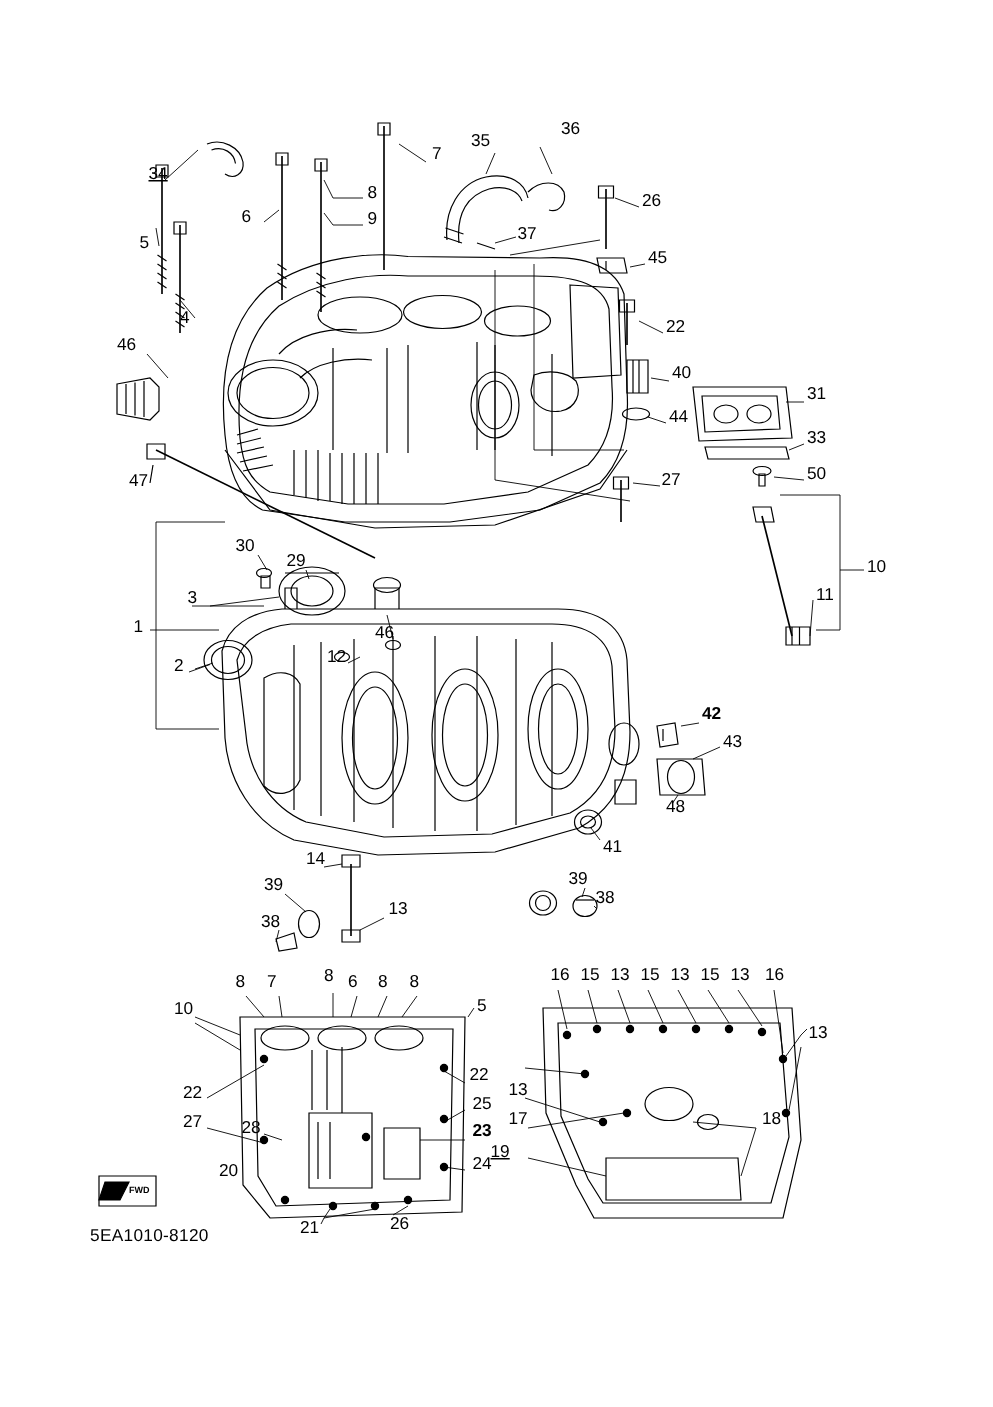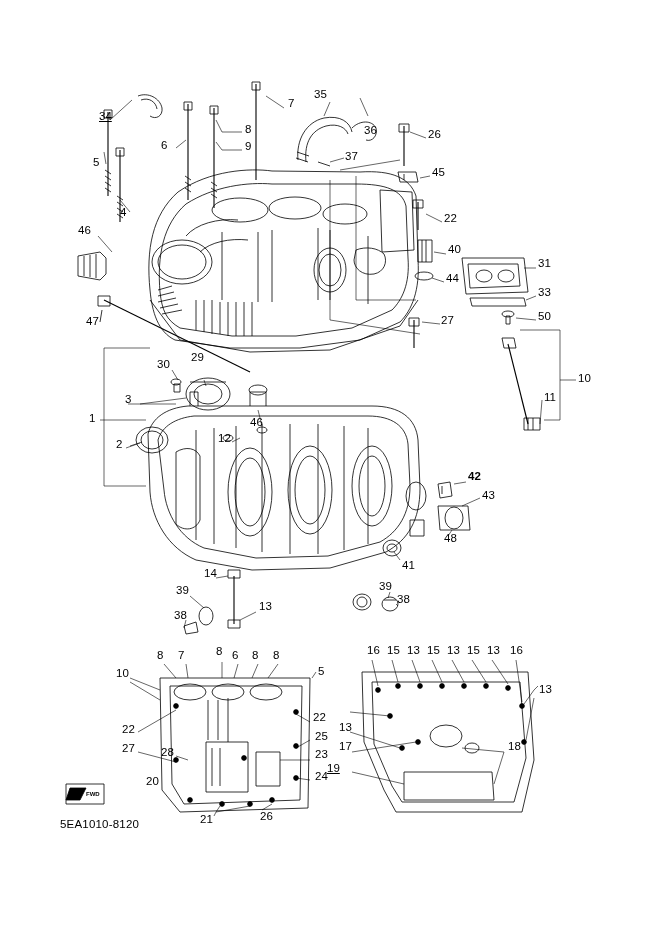--- a/index.html
+++ b/index.html
@@ -333,41 +333,41 @@
 
     <g class="ln">
       <path d="M66 784 L104 784 L104 804 L66 804 Z"></path>
       <path d="M70 788 L86 788 L80 800 L66 800 Z" fill="#000"></path>
     </g>
   </svg>
 
   <div class="lbl" style="left:99px;top:111px;text-decoration:underline;">34</div>
   <div class="lbl" style="left:288px;top:98px;">7</div>
   <div class="lbl" style="left:314px;top:89px;">35</div>
-  <div class="lbl" style="left:364px;top:81px;margin-top:44px;">36</div>
+  <div class="lbl" style="left:374px;top:81px;">36</div>
   <div class="lbl" style="left:428px;top:129px;">26</div>
   <div class="lbl" style="left:245px;top:124px;">8</div>
   <div class="lbl" style="left:161px;top:140px;">6</div>
   <div class="lbl" style="left:245px;top:141px;">9</div>
   <div class="lbl" style="left:93px;top:157px;">5</div>
   <div class="lbl" style="left:345px;top:151px;">37</div>
   <div class="lbl" style="left:432px;top:167px;">45</div>
   <div class="lbl" style="left:120px;top:207px;">4</div>
   <div class="lbl" style="left:444px;top:213px;">22</div>
   <div class="lbl" style="left:78px;top:225px;">46</div>
   <div class="lbl" style="left:448px;top:244px;">40</div>
   <div class="lbl" style="left:538px;top:258px;">31</div>
   <div class="lbl" style="left:446px;top:273px;">44</div>
   <div class="lbl" style="left:538px;top:287px;">33</div>
   <div class="lbl" style="left:86px;top:316px;">47</div>
   <div class="lbl" style="left:538px;top:311px;">50</div>
   <div class="lbl" style="left:441px;top:315px;">27</div>
   <div class="lbl" style="left:157px;top:359px;">30</div>
   <div class="lbl" style="left:578px;top:373px;">10</div>
-  <div class="lbl" style="left:191px;top:352px;">29</div>
+  <div class="lbl" style="left:191px;top:369px;">29</div>
   <div class="lbl" style="left:125px;top:394px;">3</div>
   <div class="lbl" style="left:544px;top:392px;">11</div>
   <div class="lbl" style="left:89px;top:413px;">1</div>
   <div class="lbl" style="left:250px;top:417px;">46</div>
   <div class="lbl" style="left:116px;top:439px;">2</div>
   <div class="lbl" style="left:218px;top:433px;">12</div>
   <div class="lbl" style="left:468px;top:471px;font-weight:bold;">42</div>
   <div class="lbl" style="left:482px;top:490px;">43</div>
   <div class="lbl" style="left:402px;top:560px;">41</div>
   <div class="lbl" style="left:444px;top:533px;">48</div>
@@ -393,21 +393,21 @@
   <div class="lbl" style="left:510px;top:645px;">16</div>
   <div class="lbl" style="left:116px;top:668px;">10</div>
   <div class="lbl" style="left:318px;top:666px;">5</div>
   <div class="lbl" style="left:539px;top:684px;">13</div>
   <div class="lbl" style="left:122px;top:724px;">22</div>
   <div class="lbl" style="left:313px;top:712px;">22</div>
   <div class="lbl" style="left:315px;top:731px;">25</div>
   <div class="lbl" style="left:339px;top:722px;">13</div>
   <div class="lbl" style="left:122px;top:743px;">27</div>
   <div class="lbl" style="left:161px;top:747px;">28</div>
-  <div class="lbl" style="left:315px;top:749px;">23</div>
+  <div class="lbl" style="left:315px;top:749px;font-weight:bold;">23</div>
   <div class="lbl" style="left:339px;top:741px;">17</div>
   <div class="lbl" style="left:508px;top:741px;">18</div>
   <div class="lbl" style="left:327px;top:763px;text-decoration:underline;">19</div>
   <div class="lbl" style="left:315px;top:771px;">24</div>
   <div class="lbl" style="left:146px;top:776px;">20</div>
   <div class="lbl" style="left:200px;top:814px;">21</div>
   <div class="lbl" style="left:260px;top:811px;">26</div>
 
   <div class="fwd" style="left:86px;top:791px;">FWD</div>
 

